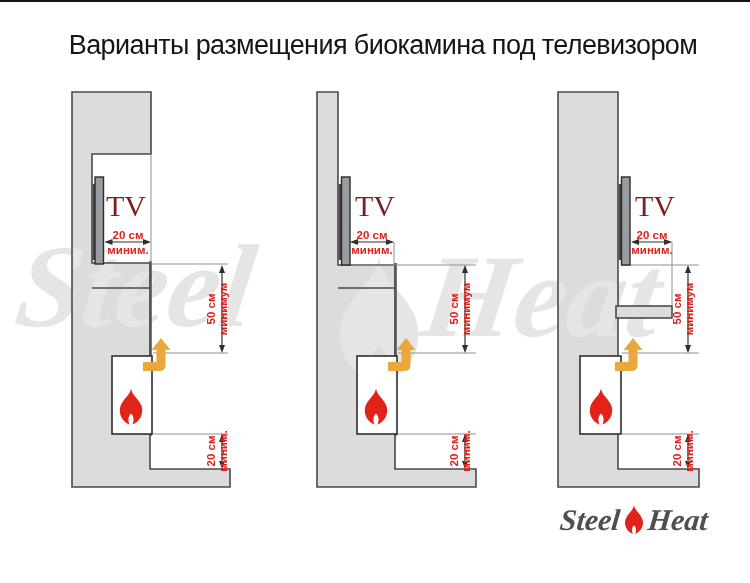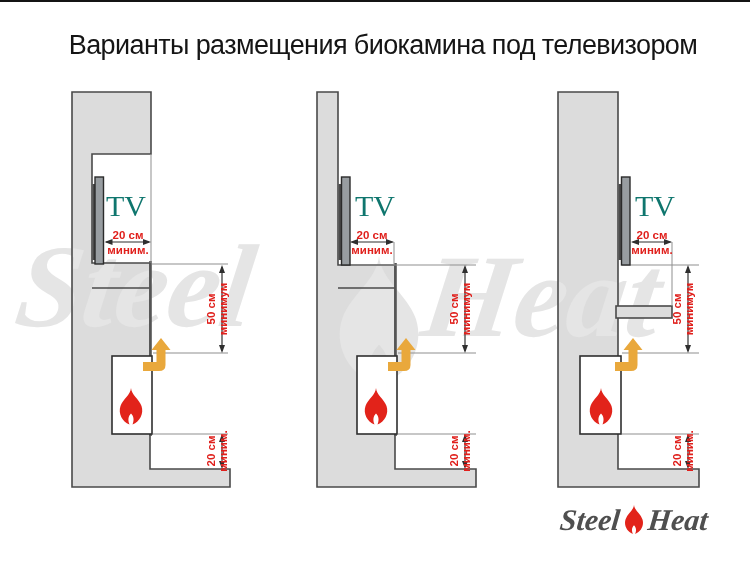--- a/index.html
+++ b/index.html
@@ -10,21 +10,21 @@
          font-size:27px;letter-spacing:-0.6px;color:#151515;font-weight:400;padding-left:8px;}
   svg{position:absolute;left:0;top:0;}
   
   .wm{position:absolute;color:#e5e5e5;font-family:"Liberation Serif",serif;
       font-style:italic;font-weight:700;line-height:1;transform:skewX(-8deg);
       user-select:none;}
   #wm-steel{left:18px;top:228px;font-size:118px;}
   #wm-heat{left:424px;top:238px;font-size:118px;}
   
   .tv-label{position:absolute;width:44px;font-family:"Liberation Serif",serif;
-            font-size:30px;color:#0f766e;line-height:26px;}
+            font-size:30px;color:#7f1d1d;line-height:26px;}
   
   .dim{position:absolute;color:#e0201c;font-weight:700;font-size:11.5px;
        line-height:12px;white-space:nowrap;text-align:center;}
   .dim-h{width:64px;}
   .dimv{transform:translate(-50%,-50%) rotate(-90deg);transform-origin:center;}
   .dimv div{text-align:center;}
   
   #logo{position:absolute;left:560px;top:504px;display:flex;align-items:center;
         color:#4f4f4f;font-family:"Liberation Serif",serif;font-style:italic;
         font-weight:700;font-size:30px;}

